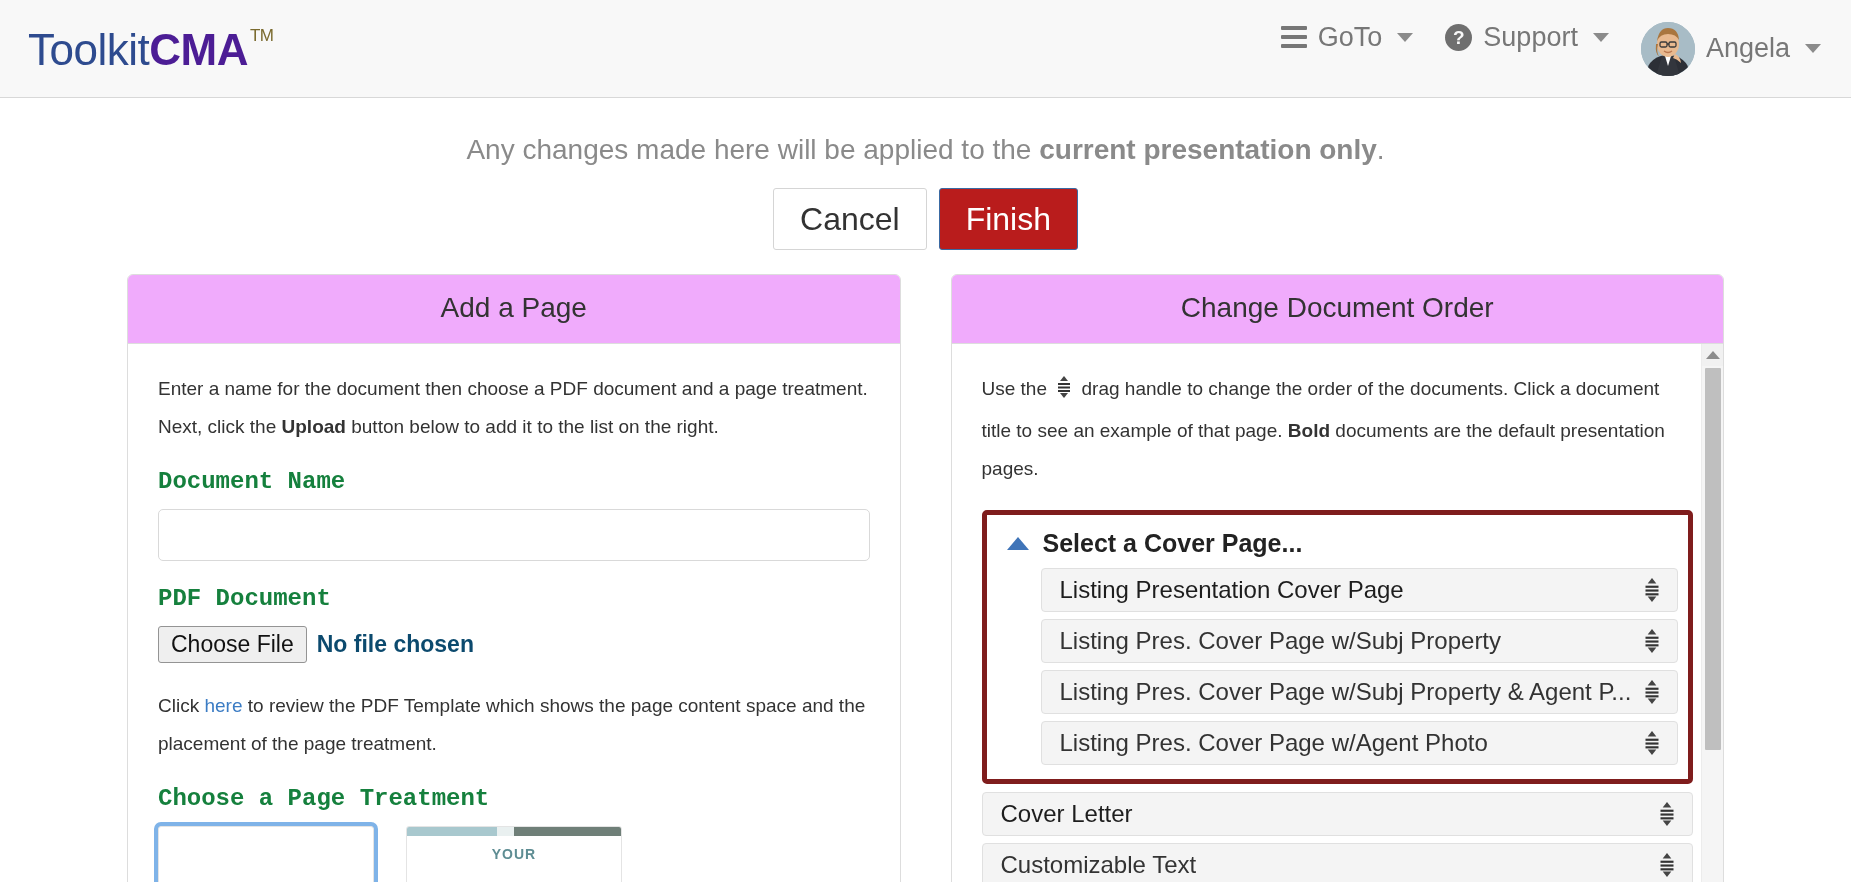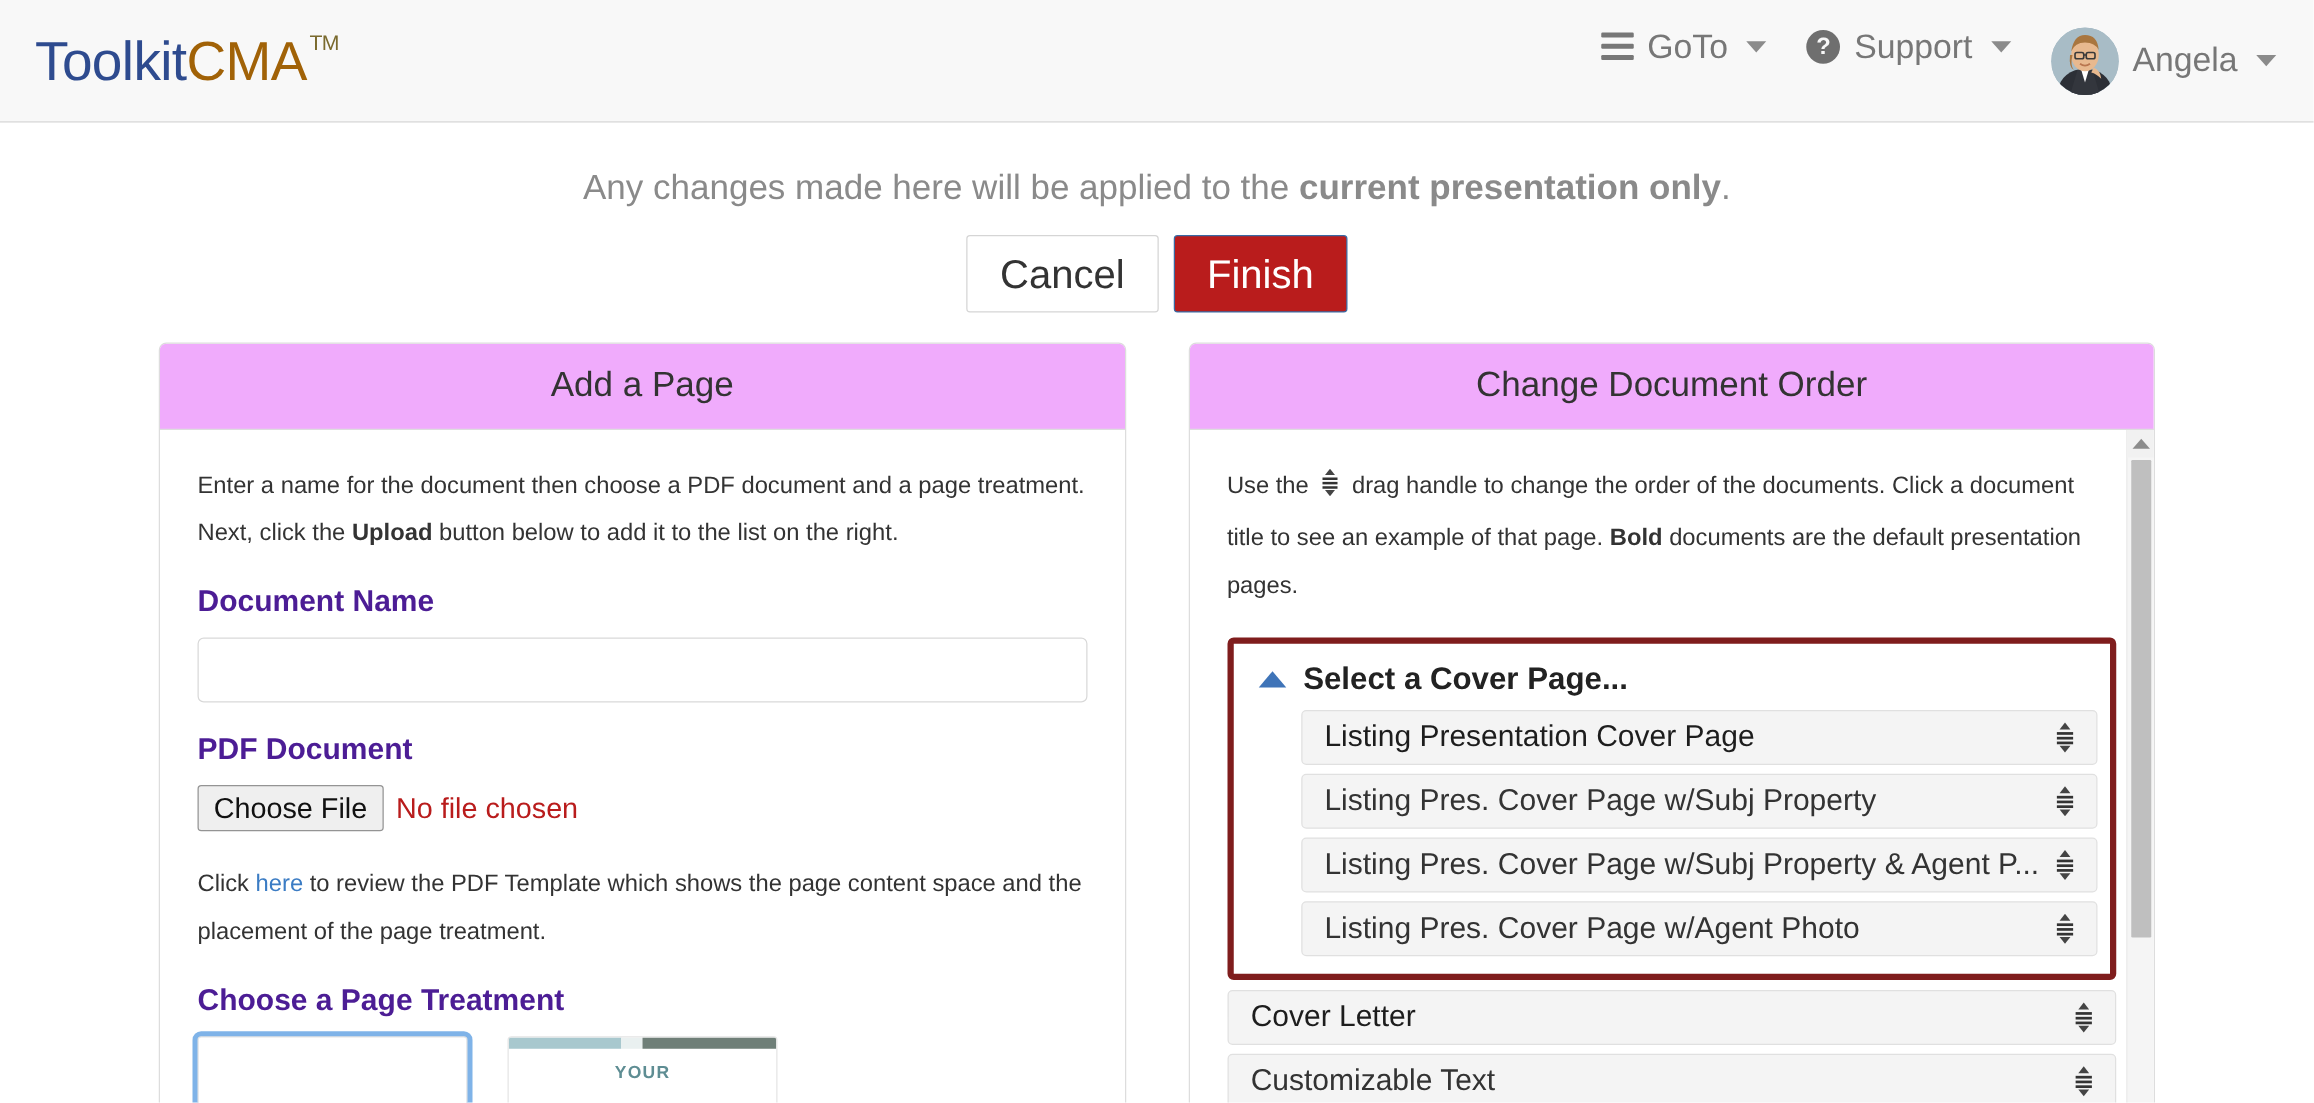--- a/index.html
+++ b/index.html
@@ -25,21 +25,21 @@
     position: relative;
   }
   .brand {
     font-size: 44px;
     letter-spacing: -0.5px;
     white-space: nowrap;
     line-height: 1;
     padding-top: 2px;
   }
   .brand .b1 { color: #2e4b8f; font-weight: 400; }
-  .brand .b2 { color: #a16207; font-weight: 400; }
+  .brand .b2 { color: #4c1d95; font-weight: 700; }
   .brand .tm {
     color: #7a6a2e;
     font-size: 17px;
     vertical-align: super;
     position: relative;
     top: -8px;
     left: 2px;
   }
 
   .nav-right {
@@ -160,22 +160,23 @@
     line-height: 38px;
     color: #333333;
     margin: 0 0 22px 0;
   }
   .para b { font-weight: bold; }
   .link { color: #3b7cc4; cursor: pointer; }
 
   .flabel {
     font-size: 24px;
     font-weight: bold;
-    color: #4c1d95;
+    color: #15803d;
     margin: 0 0 14px 0;
+    font-family: Liberation Mono, monospace;
   }
   .text-input {
     display: block;
     width: 100%;
     height: 52px;
     border: 1px solid #d9d9d9;
     border-radius: 5px;
     font-size: 22px;
     padding: 0 12px;
     font-family: "Liberation Sans", sans-serif;
@@ -194,21 +195,21 @@
   .file-btn {
     background: #efefef;
     border: 1px solid #949494;
     border-radius: 3px;
     font-size: 23px;
     padding: 4px 12px;
     color: #111111;
     cursor: pointer;
     font-family: "Liberation Sans", sans-serif;
   }
-  .file-status { font-size: 23px; color: #b91c1c; }
+  .file-status { font-size: 23px; color: #0c4a6e; font-weight: bold; }
 
   .treat-row { display: flex; gap: 32px; margin-top: 14px; }
   .thumb {
     width: 216px;
     height: 150px;
     background: #ffffff;
     border: 1px solid #e4e4e4;
     border-radius: 3px;
     position: relative;
     overflow: hidden;

